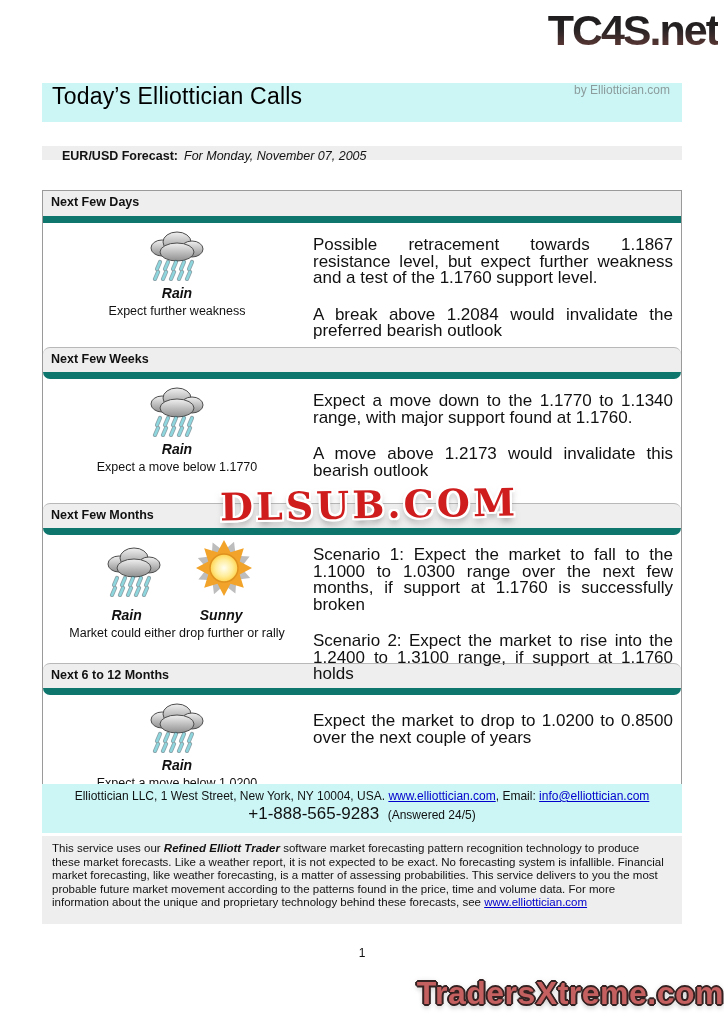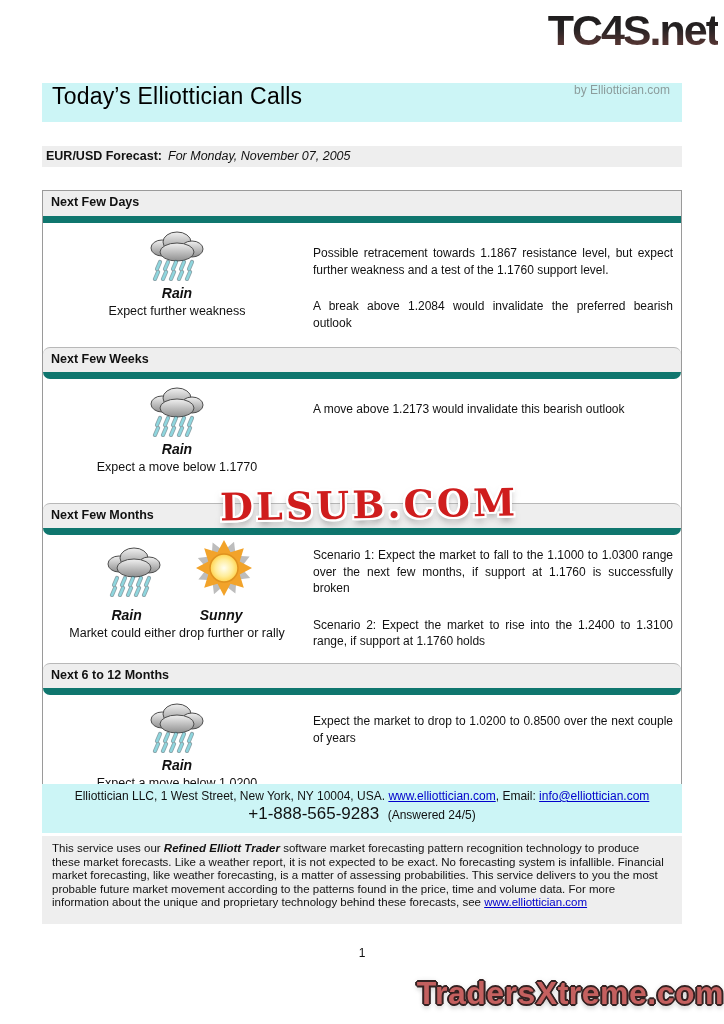--- a/index.html
+++ b/index.html
@@ -28,22 +28,22 @@
     position:absolute; left:42px; top:83px; width:640px; height:39px;
     background:var(--accent_cyan,#ccf5f6);
     display:flex; align-items:flex-start; justify-content:space-between;
     padding:0 12px 0 10px;
   }
   .title-bar .title { font-size:23px; color:#000; letter-spacing:0.2px; }
   .title-bar .byline { font-size:12px; color:#8c9c9c; }
 
   
   .forecast-bar {
-    position:absolute; left:42px; top:146px; width:640px; height:21px;
-    background:var(--bar_gray,#eeeeee); line-height:21px; padding-left:4px;
+    position:absolute; left:42px; top:146px; width:640px; height:14px;
+    background:var(--bar_gray,#eeeeee); line-height:21px; padding-left:20px;
     font-size:12.5px;
   }
   .forecast-bar b { font-weight:bold; }
   .forecast-bar i { font-style:italic; margin-left:6px; }
 
   
   .ftable {
     position:absolute; left:42px; top:190px; width:640px;
     border:1px solid #9a9a9a; background:#fff;
   }
@@ -59,21 +59,21 @@
   .sec-row.c4 { height:108px; }
   .wx-cell {
     width:268px; display:flex; flex-direction:column; align-items:center;
     padding-top:4px;
   }
   .wx-icons { display:flex; gap:28px; align-items:flex-end; }
   .wx-labels { display:flex; gap:58px; margin-top:6px; }
   .wx-label { font-size:14px; font-weight:bold; font-style:italic; }
   .wx-summary { font-size:12.5px; margin-top:3px; white-space:nowrap; }
   .txt-cell {
-    flex:1; padding:22px 8px 0 2px; font-size:12px; line-height:16.5px;
+    flex:1; padding:14px 8px 0 2px; font-size:17px; line-height:16.5px;
     text-align:justify;
   }
   .txt-cell.p12 { padding-top:12px; }
   .txt-cell.p18 { padding-top:18px; }
   .txt-cell p { margin:0 0 20px 0; }
   .spacer-row { height:10px; border-top:1px solid #b8b8b8; background:#fff; }
 
   
   .footer-bar {
     position:absolute; left:42px; top:784px; width:640px; height:49px;
@@ -230,20 +230,21 @@
                 <line x1="30" y1="45" x2="27" y2="52"></line>
                 <line x1="38" y1="45" x2="35" y2="52"></line>
                 <line x1="46" y1="45" x2="43" y2="52"></line>
             </g>
           </svg>
         </span>
         <div class="wx-label">Rain</div>
         <div class="wx-summary">Expect a move below 1.1770</div>
       </div>
       <div class="txt-cell">
+        <p>Expect a move down to the 1.1770 to 1.1340 range, with major support found at 1.1760.</p>
         <p>A move above 1.2173 would invalidate this bearish outlook</p>
       </div>
     </div>
 
     <div class="sec-head bt">Next Few Months</div>
     <div class="sec-row c3">
       <div class="wx-cell">
         <div class="wx-icons">
           <span>
             <svg width="66" height="54" viewBox="0 0 66 54">

